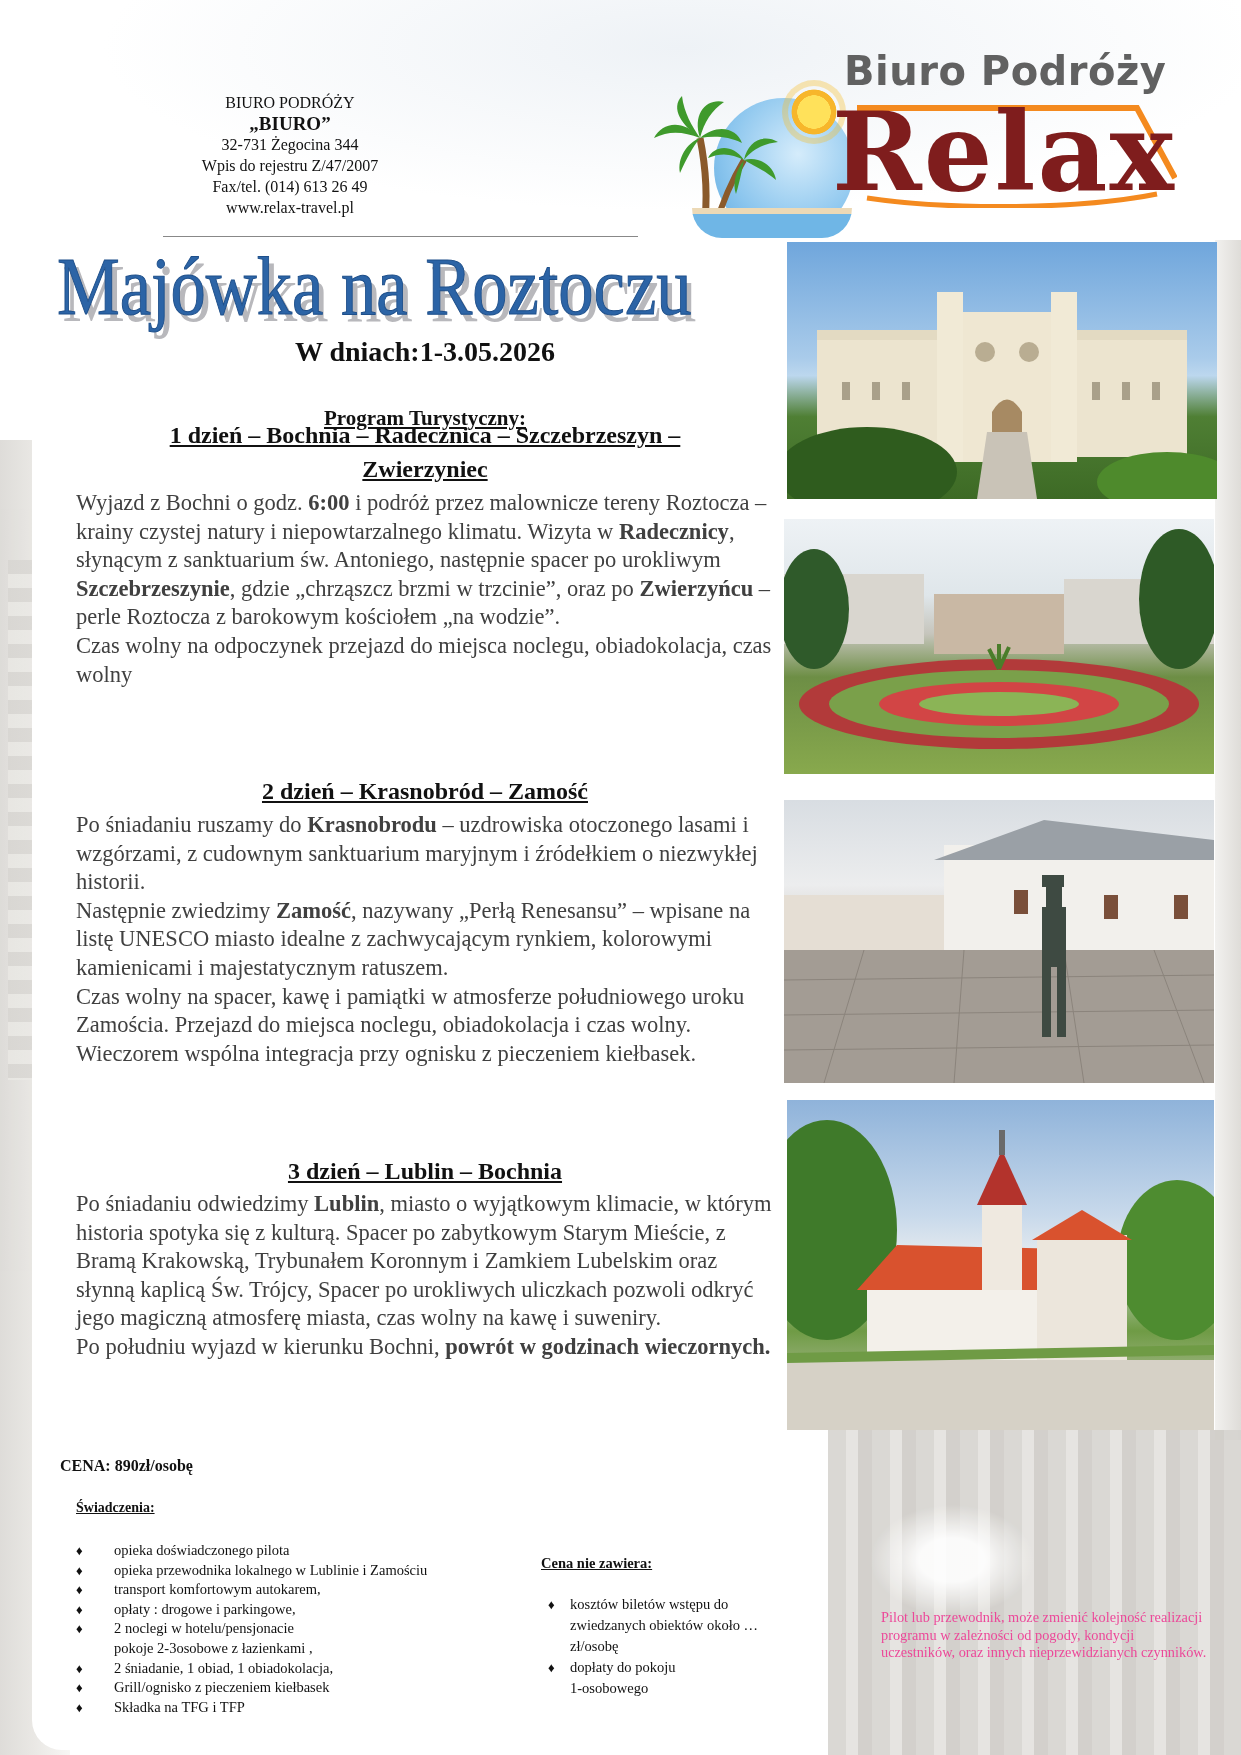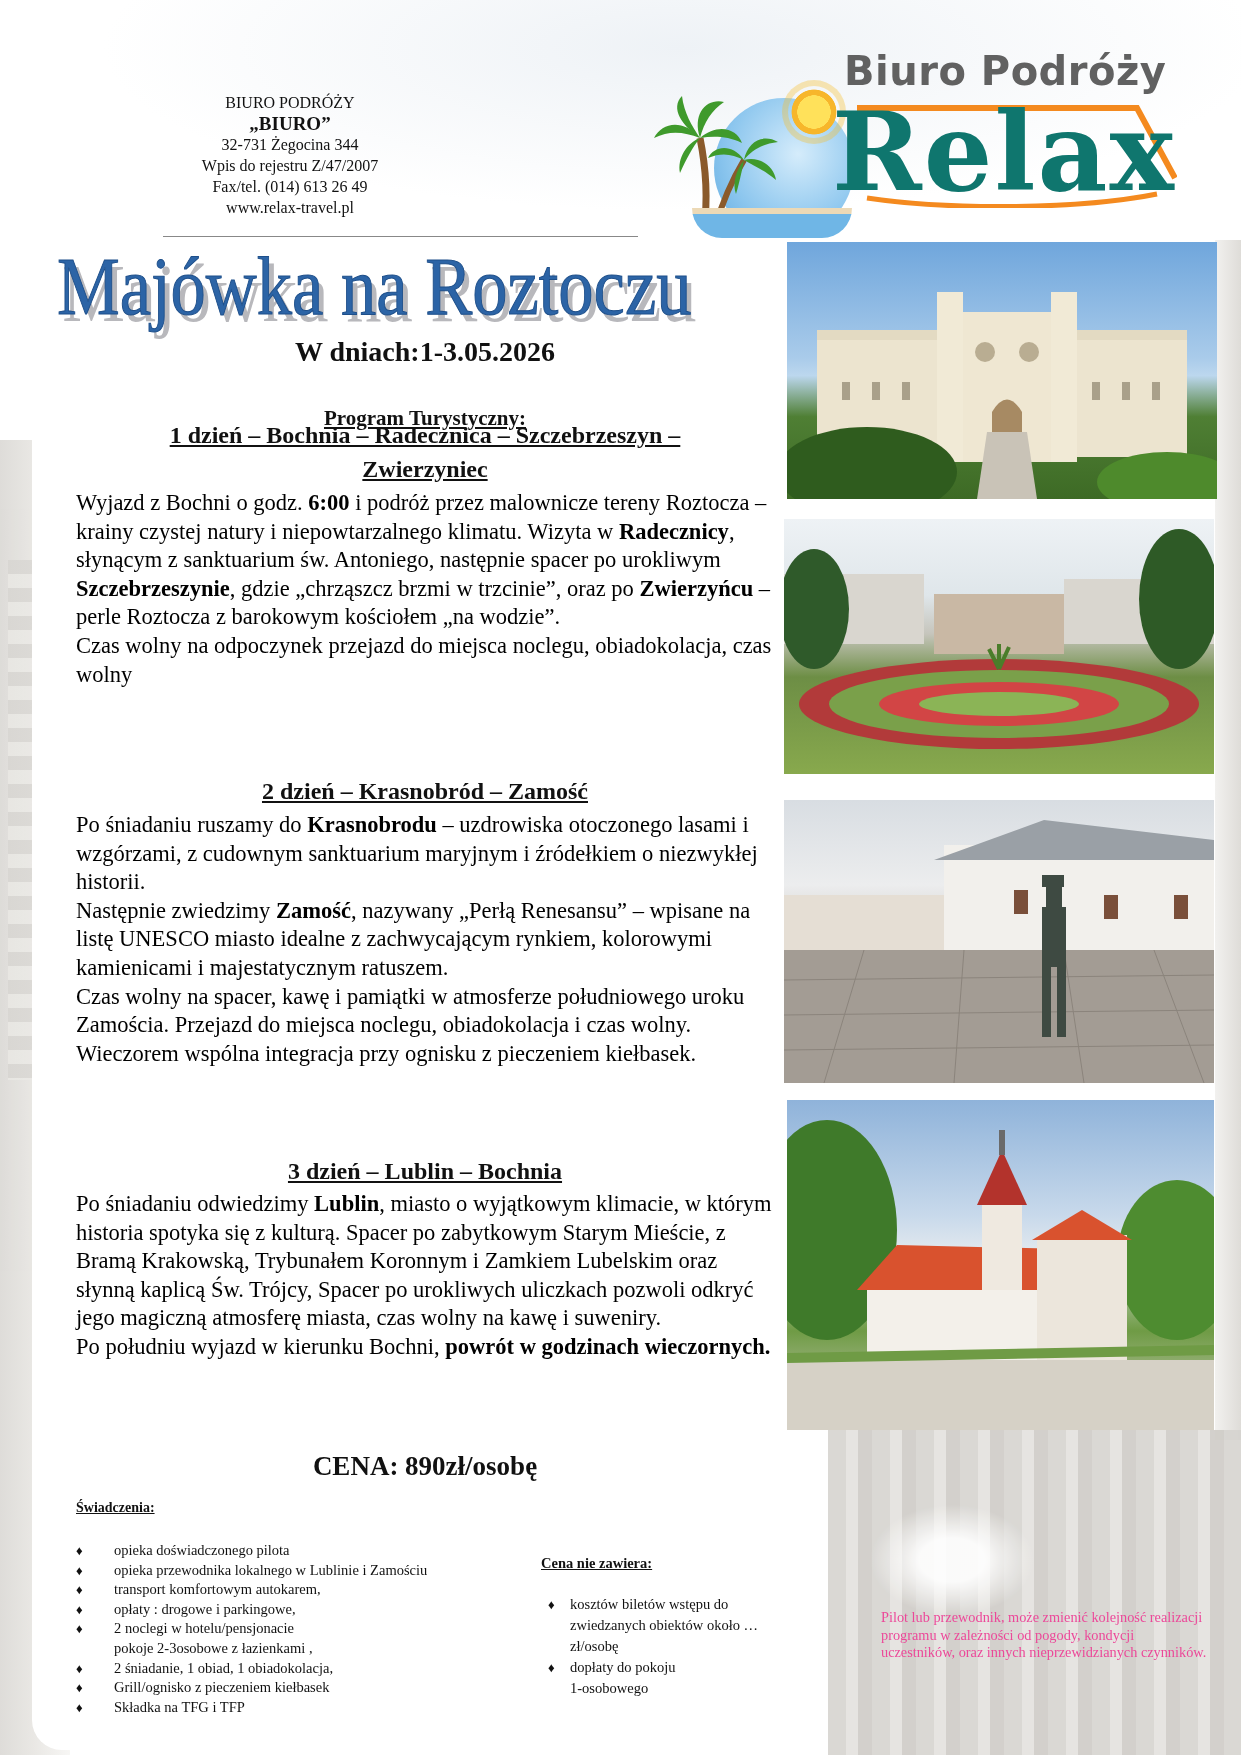--- a/index.html
+++ b/index.html
@@ -68,21 +68,21 @@
     position: absolute; left: 40px; top: 160px; width: 160px; height: 30px;
     border-radius: 0 0 80px 80px;
     background: linear-gradient(180deg, #ecd9b6 0 20%, #6fb6e6 20% 100%);
   }
   .logo-biuro {
     position: absolute; left: 192px; top: 0px; font-family: "DejaVu Sans", sans-serif;
     font-weight: bold; font-size: 40px; color: #616161; letter-spacing: 0.5px; white-space: nowrap;
   }
   .logo-relax {
     position: absolute; left: 180px; top: 50px; font-family: "DejaVu Serif", serif;
-    font-weight: bold; font-size: 108px; line-height: 108px; color: #0f766e; letter-spacing: 2px;
+    font-weight: bold; font-size: 108px; line-height: 108px; color: #7f1d1d; letter-spacing: 2px;
   }
   .logo-roof { position: absolute; left: 205px; top: 50px; width: 320px; height: 110px; }
 
   
   .title {
     position: absolute; left: 57px; top: 244px; width: 720px;
     font-family: "Liberation Serif", serif; font-size: 82px; line-height: 86px;
     color: #2c64a6; transform: scaleX(0.86); transform-origin: left top; white-space: nowrap;
     text-shadow: 6px 7px 0 #b8b8bc;
     -webkit-text-stroke: 1px #1e4f8a;
@@ -91,30 +91,30 @@
   .center { position: absolute; left: 60px; width: 730px; text-align: center; font-weight: bold; }
   .dates { top: 339px; font-size: 28px; line-height: 26px; }
   .program { top: 366px; font-size: 21px; line-height: 26px; text-decoration: underline; margin-top: 39px; }
   .day-head { font-size: 24px; line-height: 34px; text-decoration: underline; margin-top: 24px; }
   .day1-head { top: 394px; }
   .day2-head { top: 750px; }
   .day3-head { top: 1130px; }
 
   .para {
     position: absolute; left: 76px; width: 700px;
-    font-size: 22.5px; line-height: 28.6px; color: #000000;
+    font-size: 22.5px; line-height: 28.6px; color: #404040;
   }
   .para b { font-weight: bold; }
   .p1 { top: 489px; }
   .p2 { top: 811px; }
   .p3 { top: 1190px; }
 
   .price {
-    position: absolute; left: 60px; top: 1451px; width: 730px; text-align: center;
-    font-weight: bold; font-size: 27px; line-height: 30px;
+    position: absolute; left: 60px; top: 1451px; width: 730px; text-align: left;
+    font-weight: bold; font-size: 16px; line-height: 30px;
   }
 
   .sw-head {
     position: absolute; left: 76px; top: 1500px; font-size: 14px; font-weight: bold; text-decoration: underline;
   }
   .sw-list { position: absolute; left: 76px; top: 1541px; width: 420px; list-style: none; font-size: 14.5px; line-height: 19.6px; }
   .sw-list li { position: relative; padding-left: 38px; }
   .sw-list li .bul { position: absolute; left: 0; top: 0; font-size: 13px; }
 
   .cn-head {

